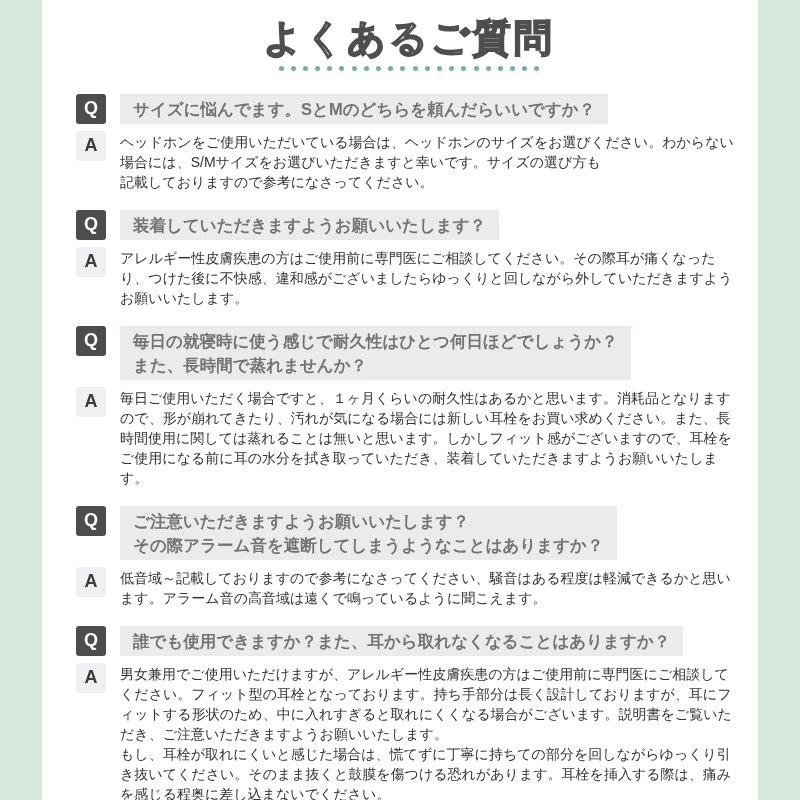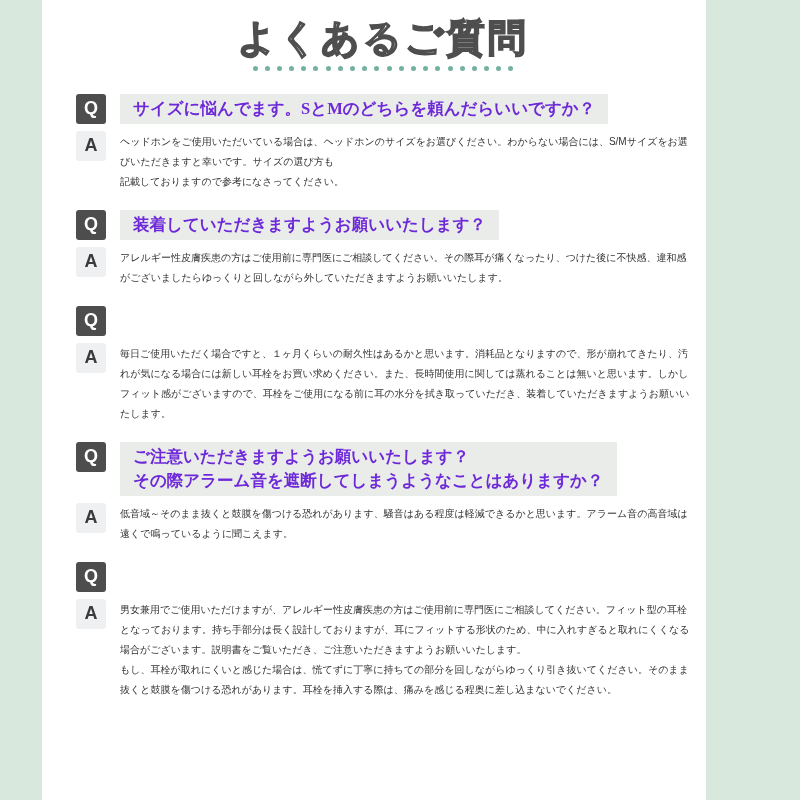--- a/index.html
+++ b/index.html
@@ -10,21 +10,21 @@
   .screen{
     position:relative;
     width:800px;height:800px;
     background:var(--page-bg,#d9e8dc);
     overflow:hidden;
   }
   .panel{
     box-sizing:border-box;
     position:absolute;
     left:42px;top:0;
-    width:664px;height:800px;
+    width:716px;height:800px;
     background:var(--panel-bg,#ffffff);
     padding:12px 16px 0 34px;
   }
   .page-title{
     margin:6px 0 4px 0;
     text-align:center;
     font-size:38px;
     font-weight:700;
     letter-spacing:3px;
     color:#ffffff;
@@ -71,33 +71,32 @@
     background:var(--a-badge-bg,#eef0f1);
     color:var(--a-badge-text,#3b3b3b);
   }
   .q-text{
     margin:0;
     background:var(--q-bar-bg,#e9ece8);
     padding:3px 13px;
     font-size:16.5px;
     font-weight:700;
     line-height:24px;
-    color:#6d28d9;
+    color:#737373;
     white-space:pre-line;
-    font-family:Liberation Serif, serif;
   }
   .a-row{
     display:flex;
     align-items:flex-start;
     gap:14px;
   }
   .a-text{
     margin:0;
     max-width:622px;
-    font-size:10px;
+    font-size:14px;
     line-height:20px;
     color:var(--text-color,#323232);
     white-space:pre-line;
     padding-top:1px;
   }
 </style>
 </head>
 <body>
 
 <div class="screen">
@@ -124,42 +123,45 @@
     </div>
     <div class="a-row">
       <span class="badge a-badge">A</span>
       <p class="a-text">アレルギー性皮膚疾患の方はご使用前に専門医にご相談してください。その際耳が痛くなったり、つけた後に不快感、違和感がございましたらゆっくりと回しながら外していただきますようお願いいたします。</p>
     </div>
   </section>
 
   <section class="faq-item">
     <div class="q-row">
       <span class="badge q-badge">Q</span>
+      <h2 class="q-text">毎日の就寝時に使う感じで耐久性はひとつ何日ほどでしょうか？
+また、長時間で蒸れませんか？</h2>
     </div>
     <div class="a-row">
       <span class="badge a-badge">A</span>
       <p class="a-text">毎日ご使用いただく場合ですと、１ヶ月くらいの耐久性はあるかと思います。消耗品となりますので、形が崩れてきたり、汚れが気になる場合には新しい耳栓をお買い求めください。また、長時間使用に関しては蒸れることは無いと思います。しかしフィット感がございますので、耳栓をご使用になる前に耳の水分を拭き取っていただき、装着していただきますようお願いいたします。</p>
     </div>
   </section>
 
   <section class="faq-item">
     <div class="q-row">
       <span class="badge q-badge">Q</span>
       <h2 class="q-text">ご注意いただきますようお願いいたします？
 その際アラーム音を遮断してしまうようなことはありますか？</h2>
     </div>
     <div class="a-row">
       <span class="badge a-badge">A</span>
-      <p class="a-text">低音域～そのまま抜くと鼓膜を傷つける恐れがあります、騒音はある程度は軽減できるかと思います。アラーム音の高音域は遠くで鳴っているように聞こえます。</p>
+      <p class="a-text">低音域～記載しておりますので参考になさってください、騒音はある程度は軽減できるかと思います。アラーム音の高音域は遠くで鳴っているように聞こえます。</p>
     </div>
   </section>
 
   <section class="faq-item">
     <div class="q-row">
       <span class="badge q-badge">Q</span>
+      <h2 class="q-text">誰でも使用できますか？また、耳から取れなくなることはありますか？</h2>
     </div>
     <div class="a-row">
       <span class="badge a-badge">A</span>
       <p class="a-text">男女兼用でご使用いただけますが、アレルギー性皮膚疾患の方はご使用前に専門医にご相談してください。フィット型の耳栓となっております。持ち手部分は長く設計しておりますが、耳にフィットする形状のため、中に入れすぎると取れにくくなる場合がございます。説明書をご覧いただき、ご注意いただきますようお願いいたします。
 もし、耳栓が取れにくいと感じた場合は、慌てずに丁寧に持ちての部分を回しながらゆっくり引き抜いてください。そのまま抜くと鼓膜を傷つける恐れがあります。耳栓を挿入する際は、痛みを感じる程奥に差し込まないでください。</p>
     </div>
   </section>
 </div>
   </div>
 </div>

